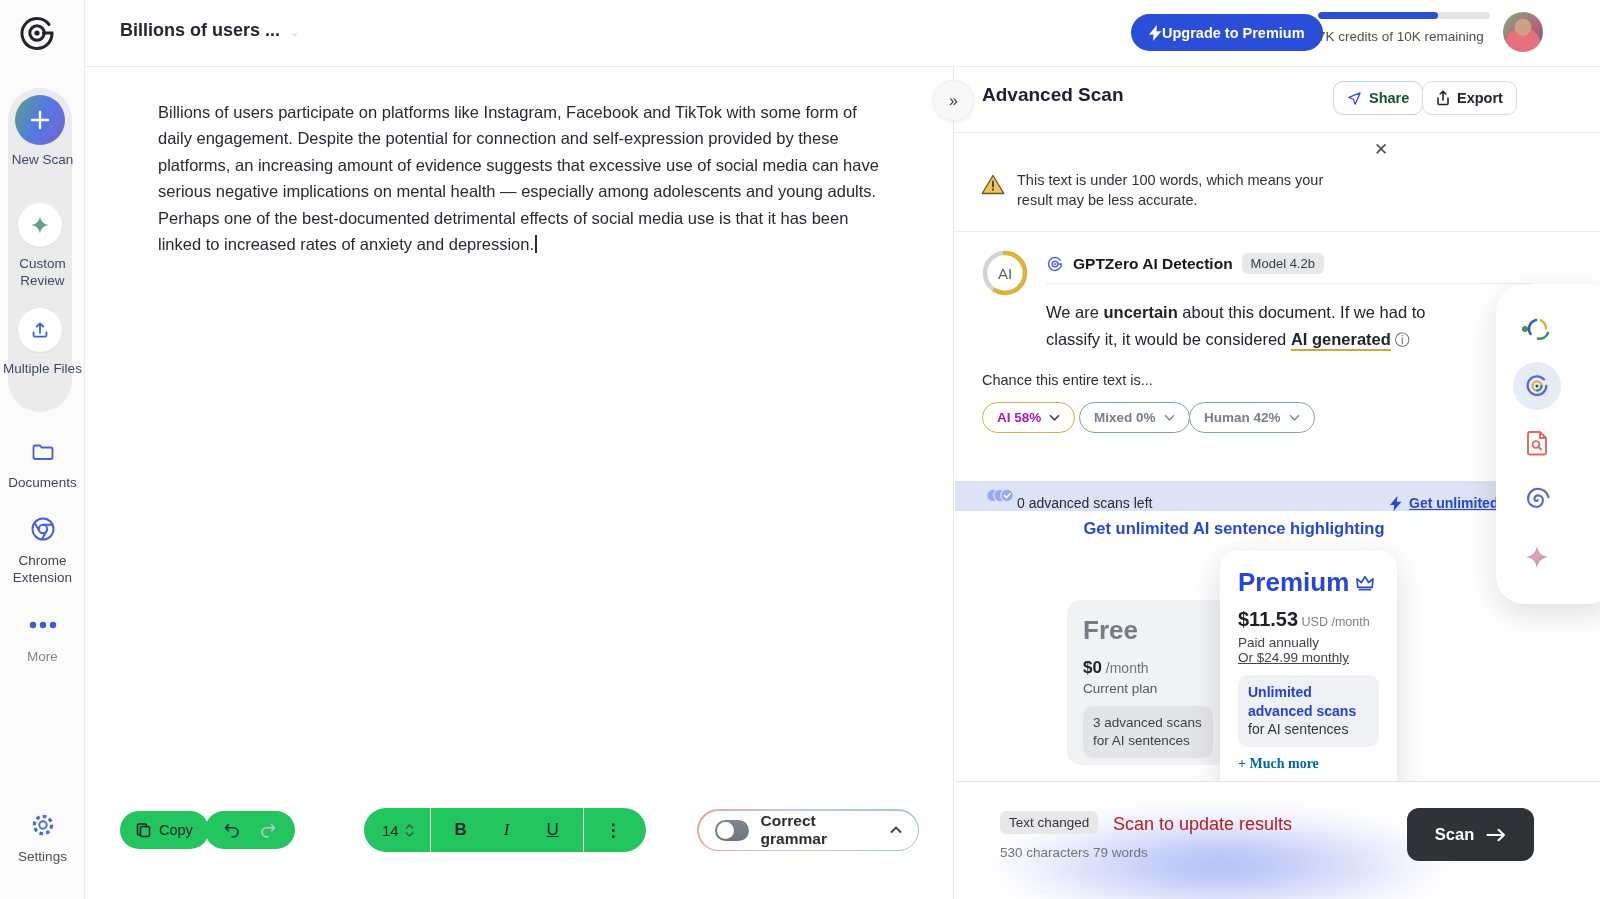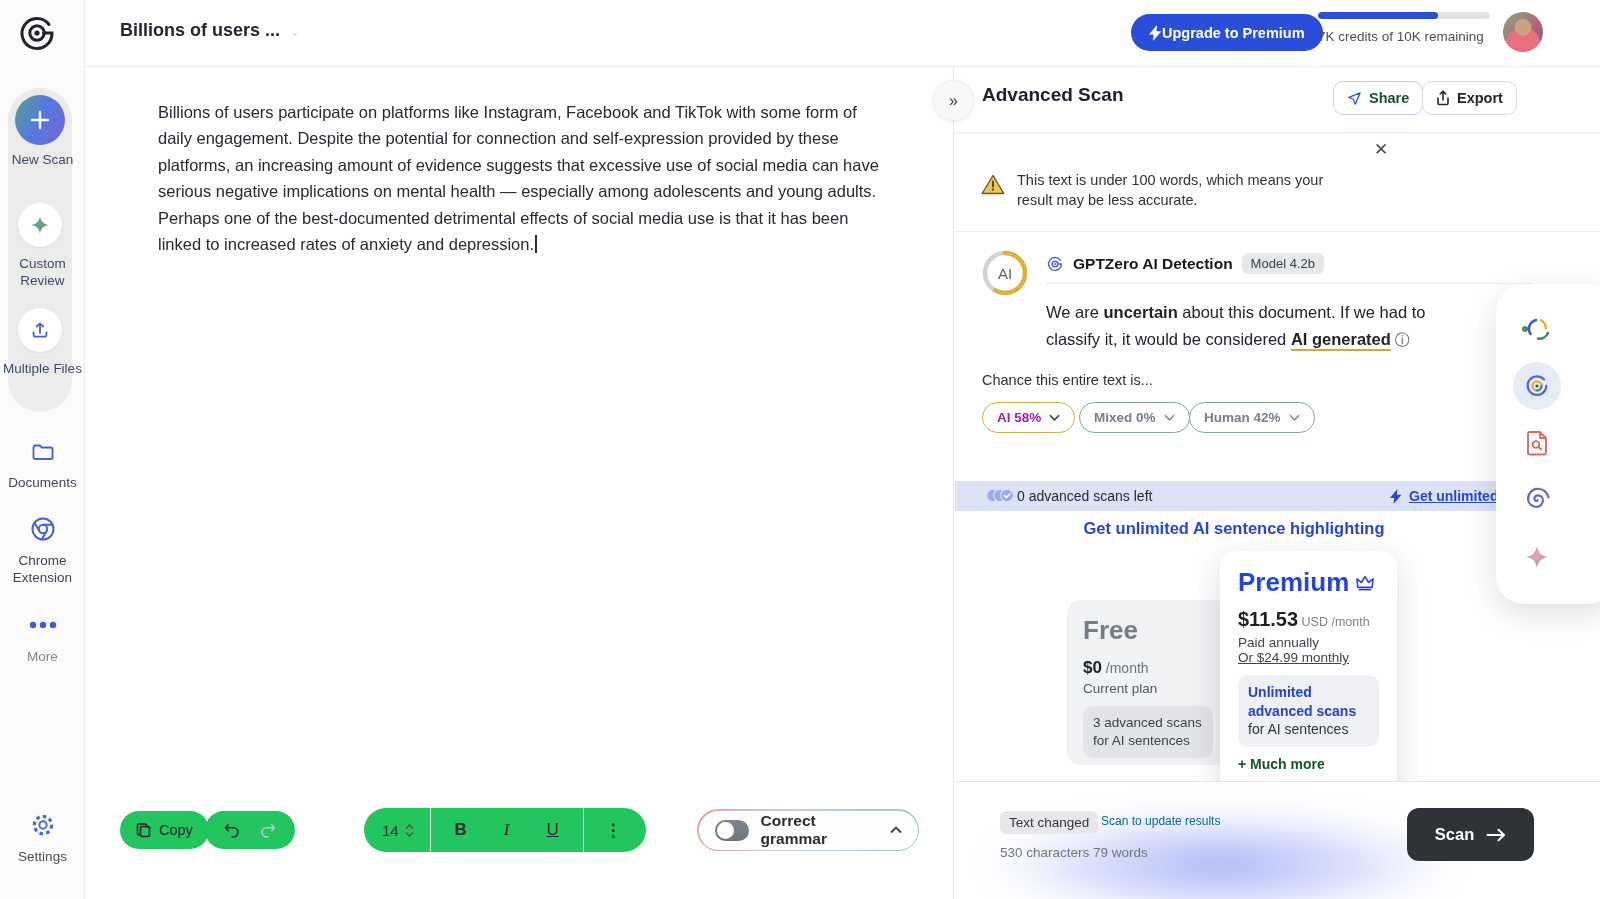--- a/index.html
+++ b/index.html
@@ -74,21 +74,21 @@
   .verdict { position:absolute; left:92px; top:232px; width:402px; font-size:16.5px; line-height:27px; color:#20242c; }
   .ai-gen { font-weight:700; border-bottom:2.5px solid #d9a63c; padding-bottom:1px; }
   .info-i { color:#5a5f68; font-size:15px; margin-left:4px; }
   .chance-label { position:absolute; left:28px; top:305px; font-size:14.5px; color:#2c313a; }
   .pill { position:absolute; top:335px; height:31px; border-radius:16px; background:#fff; display:flex; align-items:center; gap:8px; padding:0 14px; font-size:13.5px; cursor:pointer; }
   .pill-ai { left:28px; border:1.6px solid #d3ae45; color:#a21caf; font-weight:700; }
   .pill-green { border:1.6px solid #7fa992; color:#787f8a; font-weight:600; }
   .pill-mixed { left:125px; }
   .pill-human { left:235px; }
 
-  .scans-banner { position:absolute; left:1px; top:414px; width:646px; height:30px; background:#dce3f6; display:flex; align-items:center; z-index:1; }
+  .scans-banner { position:absolute; left:1px; top:414px; width:646px; height:30px; background:#dce3f6; display:flex; align-items:flex-end; z-index:1; }
   .banner-text { margin-left:62px; font-size:14px; font-weight:500; color:#262b36; }
   .banner-link { position:absolute; left:435px; display:flex; align-items:center; gap:7px; font-size:14px; font-weight:700; color:#2647d2; cursor:pointer; }
   .banner-link span { text-decoration:underline; }
   .cta-line { position:absolute; left:0; top:452px; width:560px; text-align:center; font-size:16.5px; font-weight:700; color:#2746d6; cursor:pointer; }
 
   .free-card { position:absolute; left:113px; top:533px; width:162px; height:165px; border-radius:14px; background:#f1f2f4; padding:15px 16px; z-index:1; }
   .free-name { font-size:26px; font-weight:600; color:#777c86; }
   .price-row { margin-top:12px; font-size:17px; font-weight:700; color:#1d2129; }
   .per { font-size:14px; font-weight:400; color:#6e737d; }
   .current-plan { margin-top:3px; font-size:13.5px; color:#54585f; }
@@ -96,27 +96,27 @@
   .prem-card { position:absolute; left:266px; top:484px; width:177px; height:250px; border-radius:16px; background:#fff; box-shadow:0 10px 30px rgba(30,40,80,.16); padding:16px 18px; z-index:2; }
   .prem-name { font-size:26px; font-weight:800; color:#2646d8; display:flex; align-items:center; gap:6px; }
   .prem-price { margin-top:10px; font-size:20px; font-weight:800; color:#1c2027; }
   .prem-cur { font-size:12.5px; font-weight:400; color:#7b818b; }
   .prem-billing { margin-top:4px; font-size:13.5px; color:#3f444d; }
   .prem-alt { font-size:13.5px; color:#3f444d; }
   .prem-alt span { text-decoration:underline; cursor:pointer; }
   .prem-feat { margin-top:10px; background:#eef0f3; border-radius:10px; padding:8px 10px; font-size:14px; line-height:18.5px; }
   .prem-feat .strong { color:#2443d4; font-weight:700; }
   .prem-feat .rest { color:#30353e; }
-  .much-more { margin-top:9px; font-size:14px; font-weight:600; color:#14532d; }
+  .much-more { margin-top:9px; font-size:14px; font-weight:600; color:#0369a1;font-family:Liberation Serif, serif; }
 
   .panel-footer { position:absolute; left:1px; top:714px; width:646px; height:118px; background:#fff; border-top:1px solid #e5e5e5; overflow:hidden; z-index:5; }
   .glow { position:absolute; left:30px; top:28px; width:470px; height:110px; border-radius:50%;
     background:radial-gradient(closest-side, rgba(108,130,238,.60), rgba(108,130,238,0)); filter:blur(14px); }
   .changed-badge { position:absolute; left:45px; top:29px; background:#e8e8ea; border-radius:6px; padding:4px 9px; font-size:13.5px; color:#33373f; }
-  .scan-hint { position:absolute; left:146px; top:32px; font-size:12px; color:#0369a1; }
+  .scan-hint { position:absolute; left:158px; top:32px; font-size:18px; color:#b91c1c; }
   .char-stats { position:absolute; left:45px; top:63px; font-size:13.5px; color:#70757d; }
   .scan-btn { position:absolute; left:452px; top:26px; width:127px; height:53px; border-radius:12px; background:#2f3236; color:#fff; font-size:16.5px; font-weight:600; display:flex; align-items:center; justify-content:center; gap:12px; border:none; cursor:pointer; }
 
   
   #floattools { left:1496px; top:284px; width:120px; height:320px; border-radius:28px; background:#fff; box-shadow:0 10px 30px rgba(0,0,0,.13); z-index:6; }
   .ft-icon { position:absolute; left:24px; width:34px; height:34px; display:flex; align-items:center; justify-content:center; cursor:pointer; }
   .ft-active-ring { position:absolute; left:17px; top:78px; width:48px; height:48px; border-radius:50%; background:#e7ebf8; display:flex; align-items:center; justify-content:center; cursor:pointer; }
   svg { display:block; }
 </style>
 </head>

